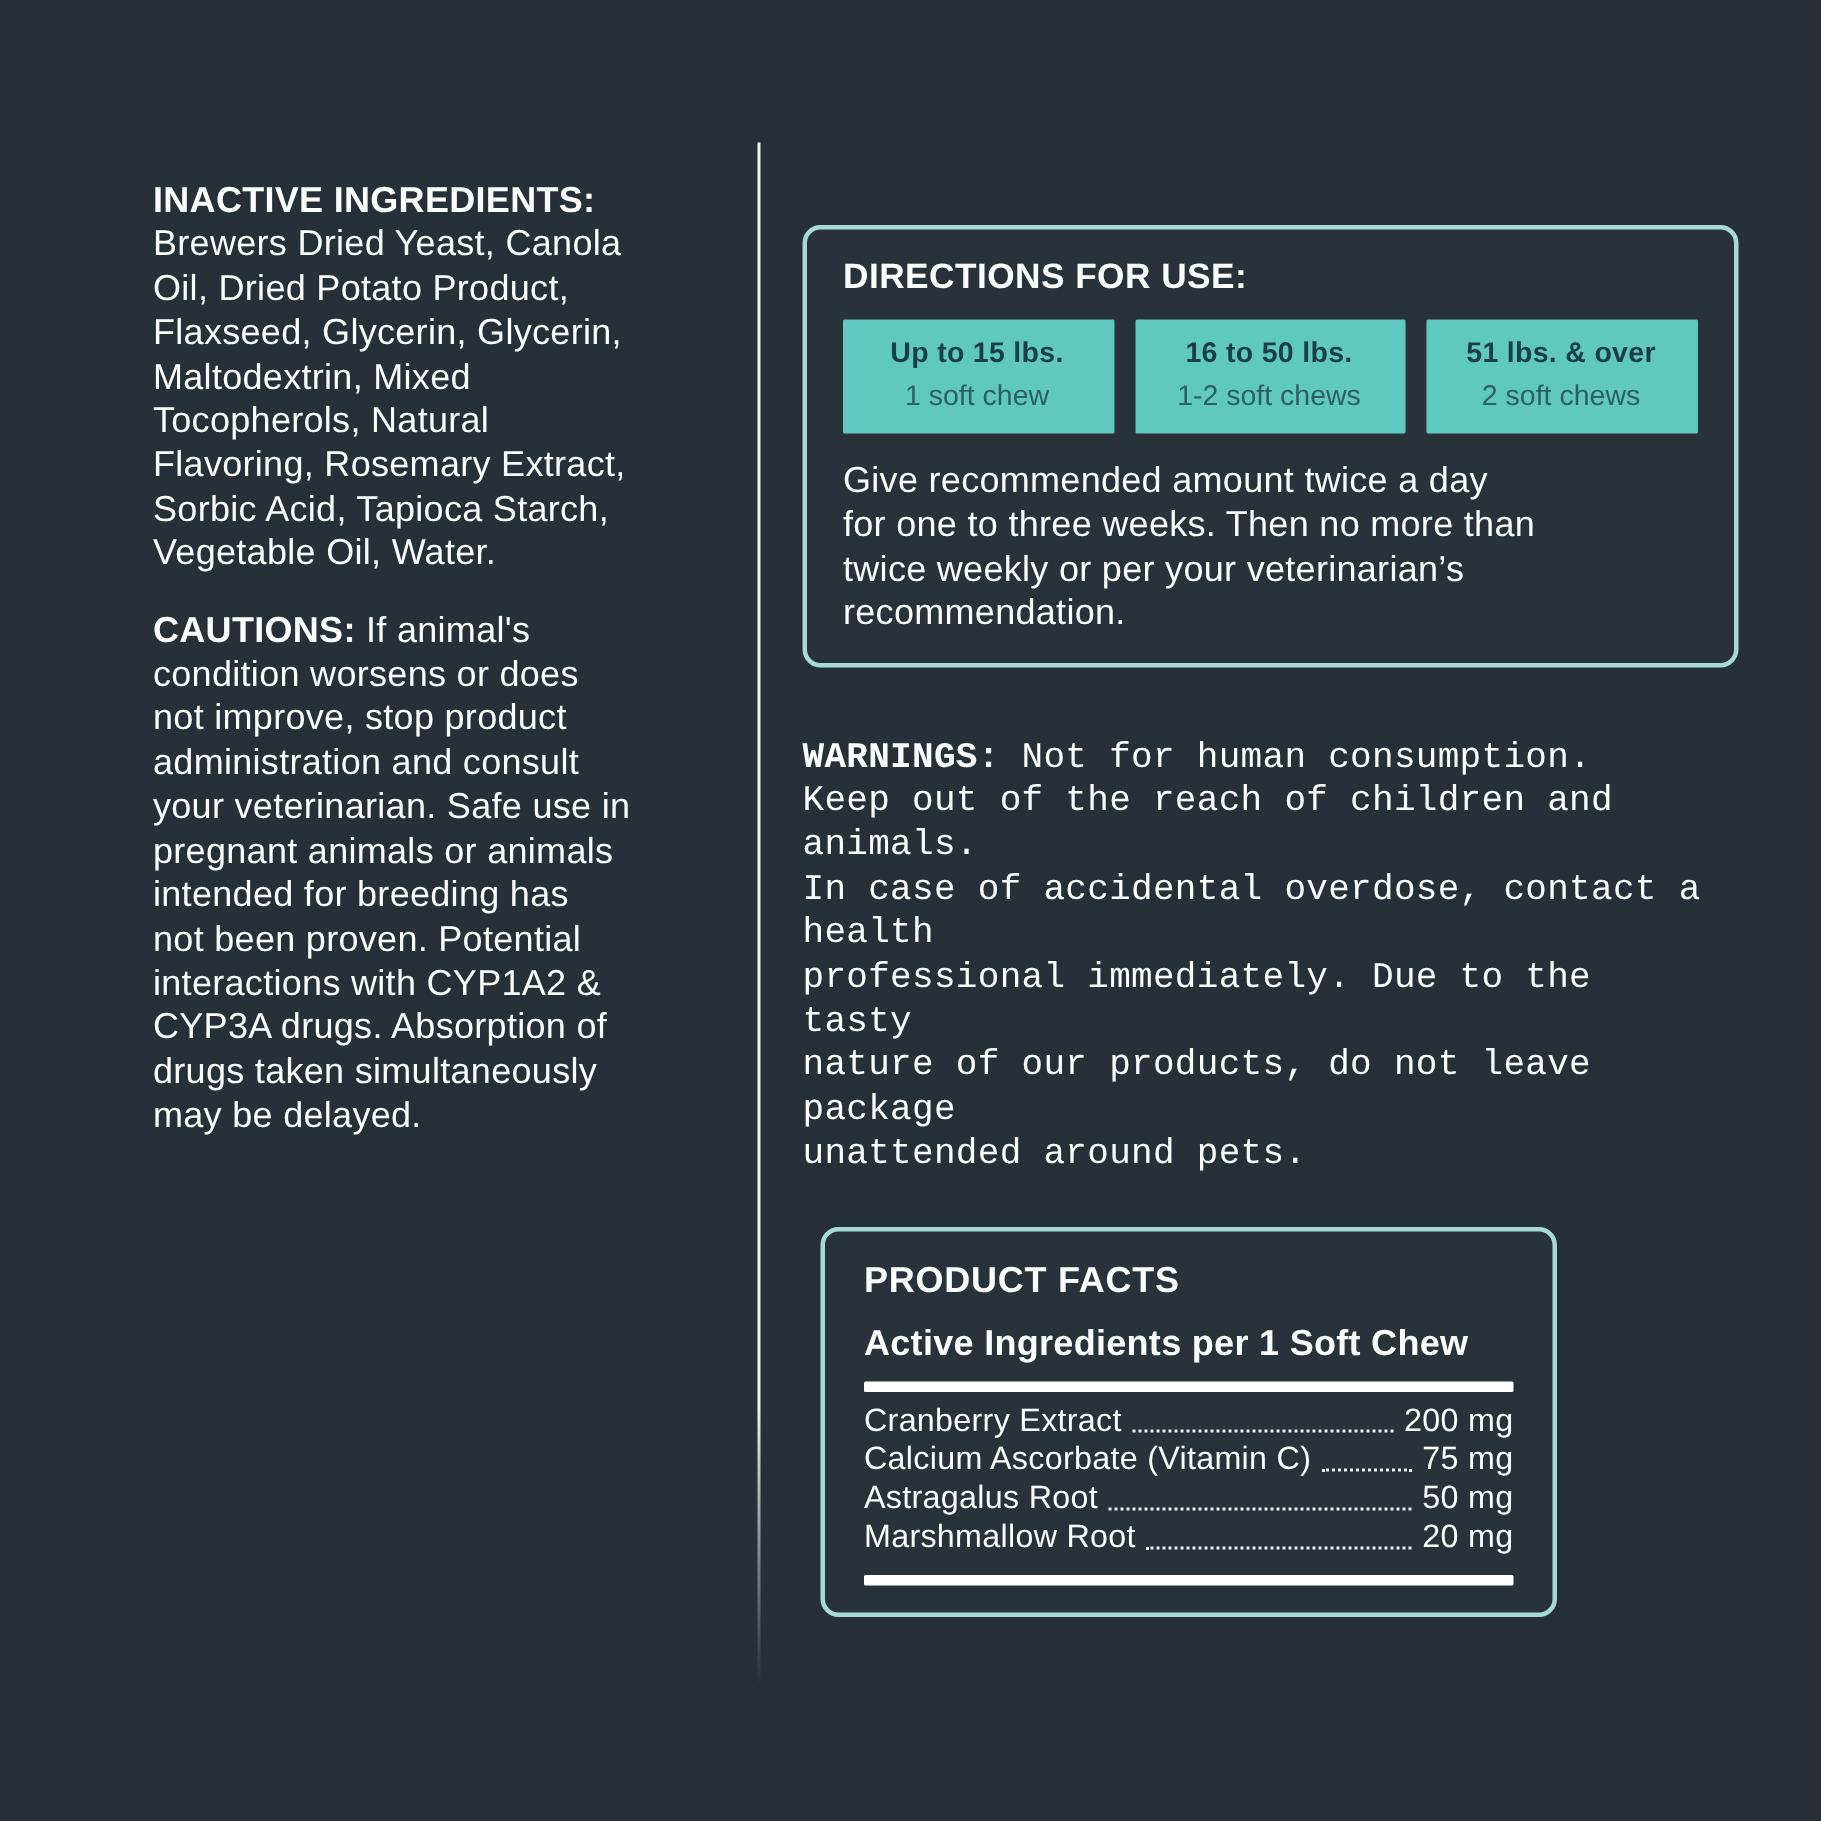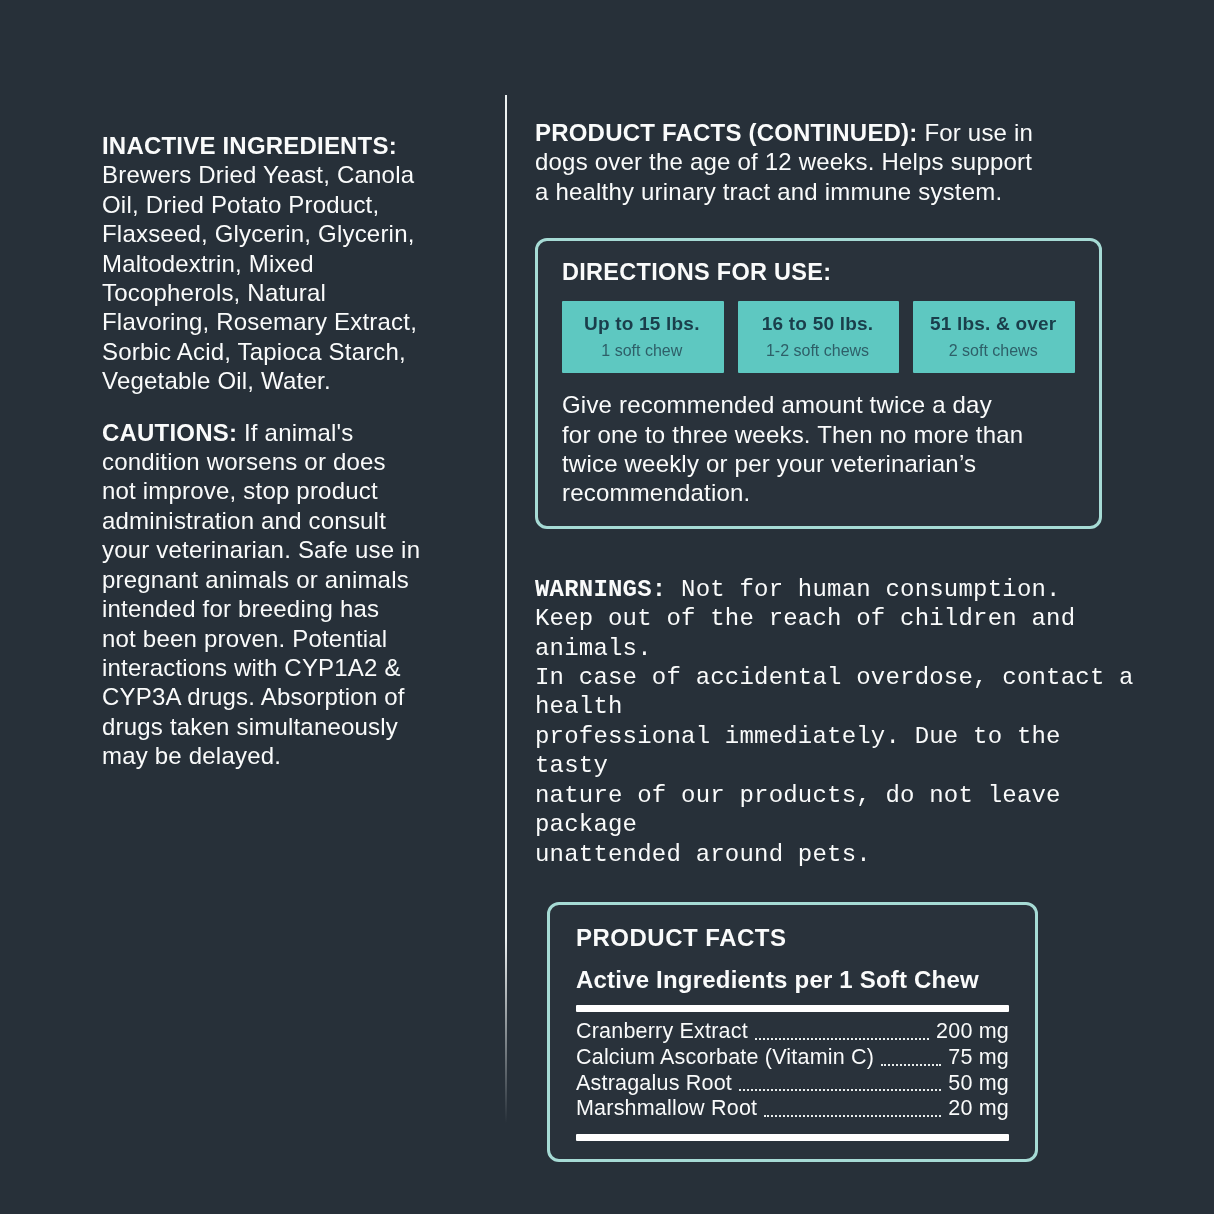--- a/index.html
+++ b/index.html
@@ -30,27 +30,27 @@
   }
   .col{position:absolute;}
   .col-left{left:102px; top:119px; width:382px;}
   .col-right{left:535px; top:118px; width:600px;}
   p.block{
     font-size:24px;
     line-height:29.4px;
     white-space:pre-line;
     letter-spacing:.2px;
   }
-  p.block strong{font-weight:bold;margin-top:12px;}
+  p.block strong{font-weight:bold;}
   .heading-block{display:block;font-weight:bold;}
   .mt-cautions{margin-top:22px;}
   
   .directions-box{
     margin-top:32px;
-    width:567px;
+    width:624px;
     border:3px solid var(--teal-border);
     border-radius:12px;
     padding:18px 24px 18px 24px;
     background:rgba(255,255,255,0.012);
   }
   .directions-heading{
     font-size:23.5px;
     font-weight:bold;
     letter-spacing:.3px;
     margin-bottom:15px;
@@ -70,21 +70,21 @@
     display:block;
     font-weight:bold;
     font-size:19px;
     letter-spacing:.2px;
     color:var(--card-title);
     margin-bottom:7px;
     white-space:nowrap;
   }
   .dose-card .dose{
     display:block;
-    font-size:16px;
+    font-size:19px;
     color:var(--card-dose);
     white-space:nowrap;
   }
   .directions-note{
     margin-top:17px;
     font-size:24px;
     line-height:29.4px;
     white-space:pre-line;
     letter-spacing:.2px;
   }
@@ -161,23 +161,20 @@
 not been proven. Potential
 interactions with CYP1A2 &amp;
 CYP3A drugs. Absorption of
 drugs taken simultaneously
 may be delayed.</span></p>
 
 </div>
 
 <div class="col col-right">
 
-  <p class="block"><strong>PRODUCT FACTS (CONTINUED):</strong> <span>For use in
-dogs over the age of 12 weeks. Helps support
-a healthy urinary tract and immune system.</span></p>
 
   <div class="directions-box">
     <div class="directions-heading">DIRECTIONS FOR USE:</div>
 
     <div class="cards-row">
       <div class="dose-card">
         <span class="weight">Up to 15 lbs.</span>
         <span class="dose">1 soft chew</span>
       </div>
       <div class="dose-card">

